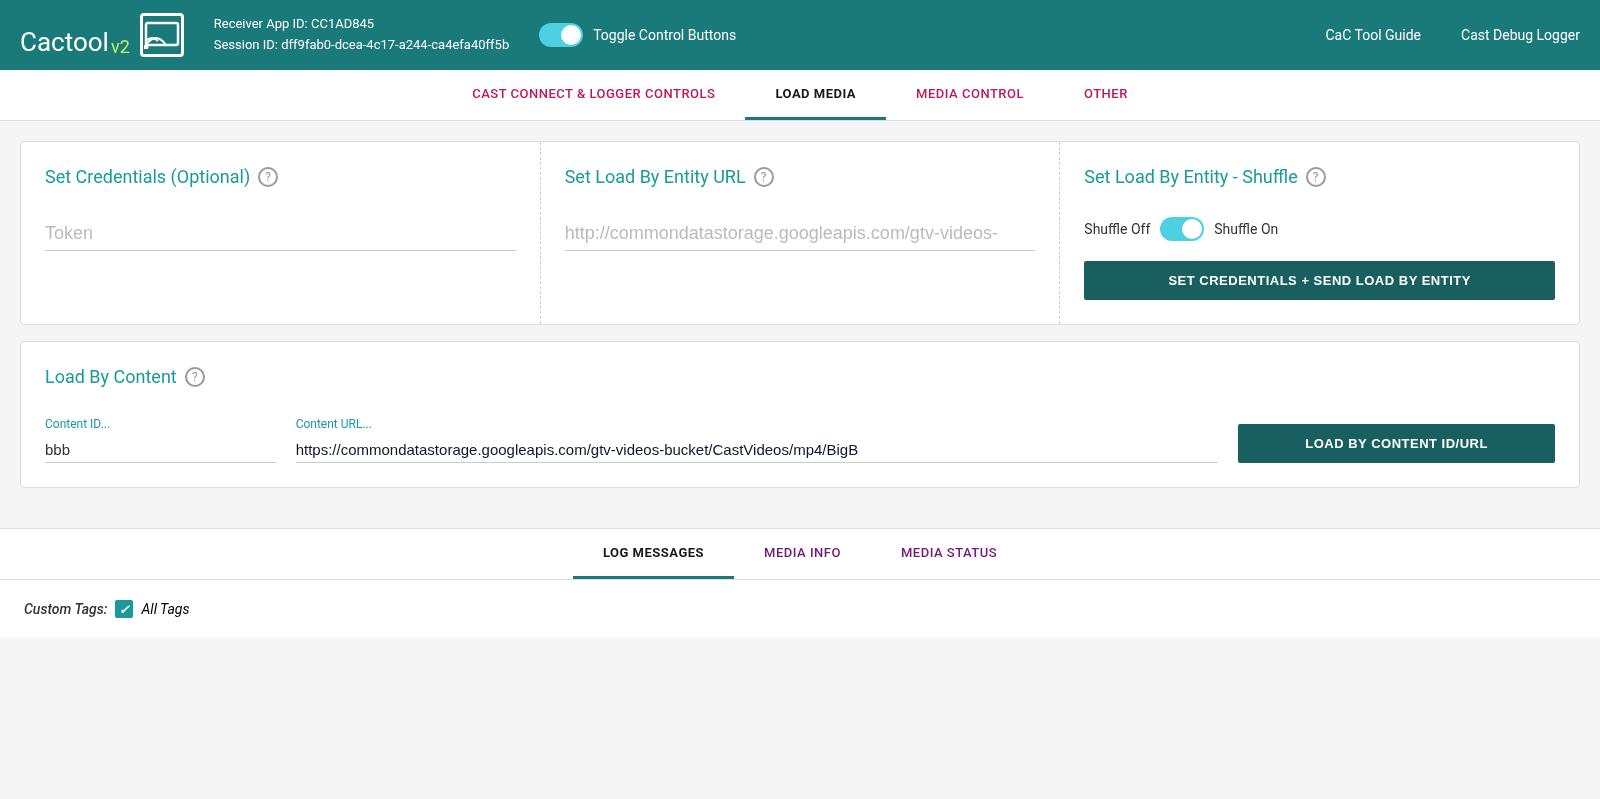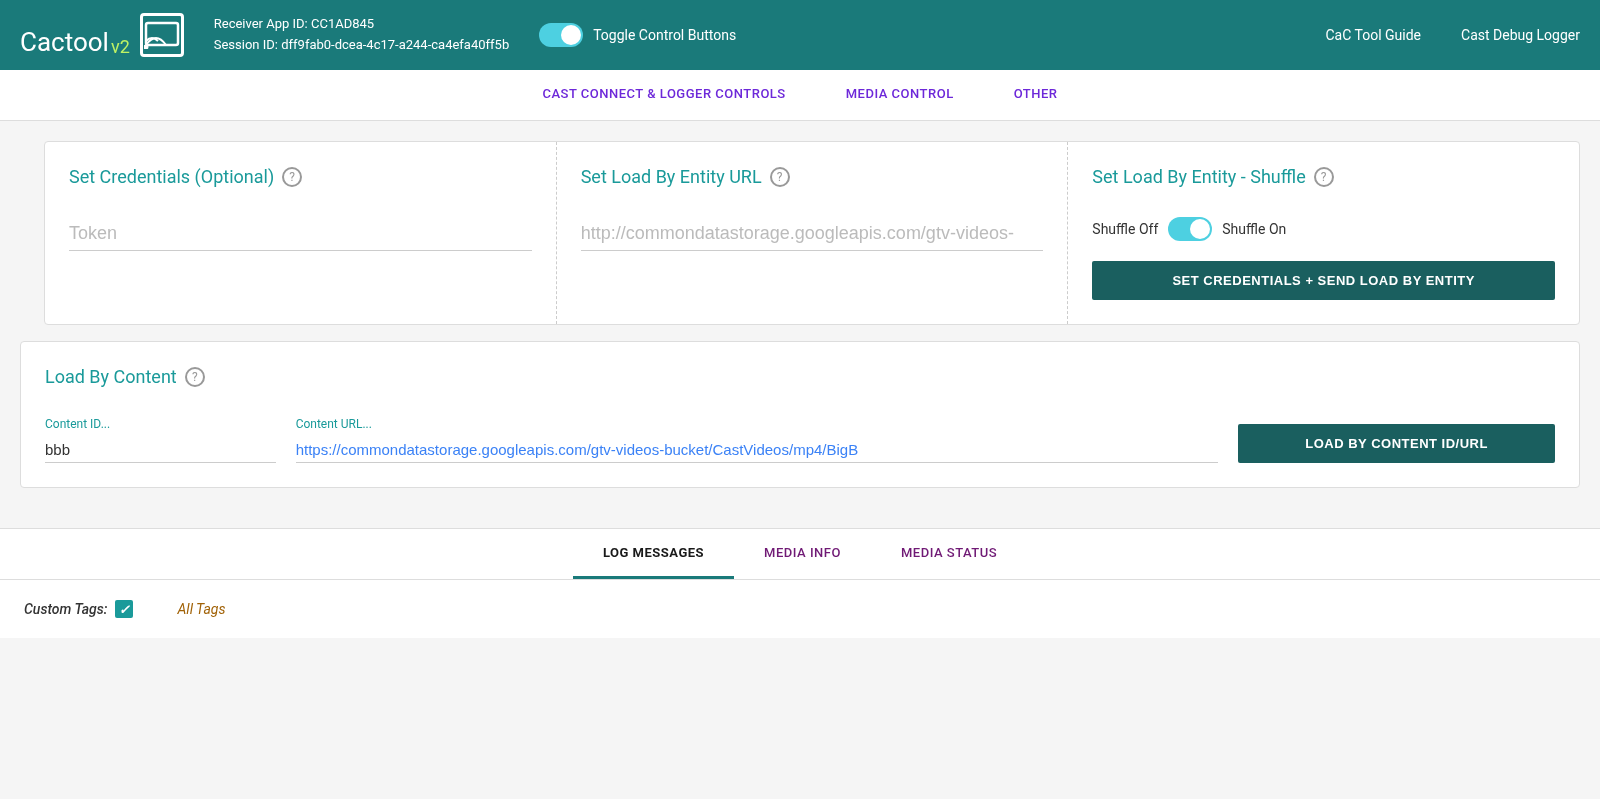--- a/index.html
+++ b/index.html
@@ -100,21 +100,21 @@
       display: flex;
       justify-content: center;
       border-bottom: 1px solid #ddd;
       padding: 0;
     }
     .tab-item {
       padding: 16px 30px;
       cursor: pointer;
       font-size: 13px;
       letter-spacing: 0.5px;
-      color: #6d28d9;
+      color: #be185d;
       border-bottom: 3px solid transparent;
       font-weight: 500;
     }
     .tab-item.active {
       color: #1a1a1a;
       border-bottom: 3px solid #1a7a7a;
       font-weight: 700;
     }
 
     
@@ -124,21 +124,20 @@
     }
 
     
     .cards-row {
       display: flex;
       gap: 0;
       background: white;
       border: 1px solid #ddd;
       border-radius: 4px;
       margin-bottom: 16px;
-      margin-left: 24px;
     }
     .card {
       flex: 1;
       padding: 24px;
       border-right: 1px dashed #ccc;
     }
     .card:last-child {
       border-right: none;
     }
     .card-title {
@@ -310,22 +309,21 @@
       cursor: pointer;
     }
     .checkbox-teal::after {
       content: '✓';
       color: white;
       font-size: 13px;
       font-weight: bold;
     }
     .all-tags-label {
       font-size: 14px;
-      color: #a16207;
-      margin-left: 36px;
+      color: #000000;
     }
 
     
     .cast-icon {
       width: 36px;
       height: 28px;
     }
   </style>
 </head>
 <body>
@@ -355,20 +353,21 @@
     <span class="toggle-label">Toggle Control Buttons</span>
   </div>
   <nav class="header-nav-links">
     <a href="#">CaC Tool Guide</a>
     <a href="#">Cast Debug Logger</a>
   </nav>
 </div>
 
 <div class="main-tabs">
   <div class="tab-item">CAST CONNECT &amp; LOGGER CONTROLS</div>
+  <div class="tab-item active">LOAD MEDIA</div>
   <div class="tab-item">MEDIA CONTROL</div>
   <div class="tab-item">OTHER</div>
 </div>
 
 <div class="content-area">
 
   <div class="cards-row">
 
     <div class="card">
       <div class="card-title">
@@ -409,21 +408,21 @@
       <span>Load By Content</span>
       <span class="help-icon">?</span>
     </div>
     <div class="load-content-fields">
       <div class="field-group">
         <span class="field-label">Content ID...</span>
         <input class="field-value input-field" type="text" value="bbb" style="color: rgb(51, 51, 51); font-size: 15px;">
       </div>
       <div class="field-group-url">
         <span class="field-label">Content URL...</span>
-        <input class="field-value input-field" type="text" style="color: #3b82f6; font-size: 15px; width: 100%;" value="https://commondatastorage.googleapis.com/gtv-videos-bucket/CastVideos/mp4/BigB">
+        <input class="field-value input-field" type="text" style="color: #0f172a; font-size: 15px; width: 100%;" value="https://commondatastorage.googleapis.com/gtv-videos-bucket/CastVideos/mp4/BigB">
       </div>
       <button class="btn-dark-teal" style="flex:1.2; white-space:nowrap; min-width:220px;">LOAD BY CONTENT ID/URL</button>
     </div>
   </div>
 
 </div>
 
 <div class="bottom-section">
   <div class="bottom-tabs">
     <div class="bottom-tab-item active">LOG MESSAGES</div>

